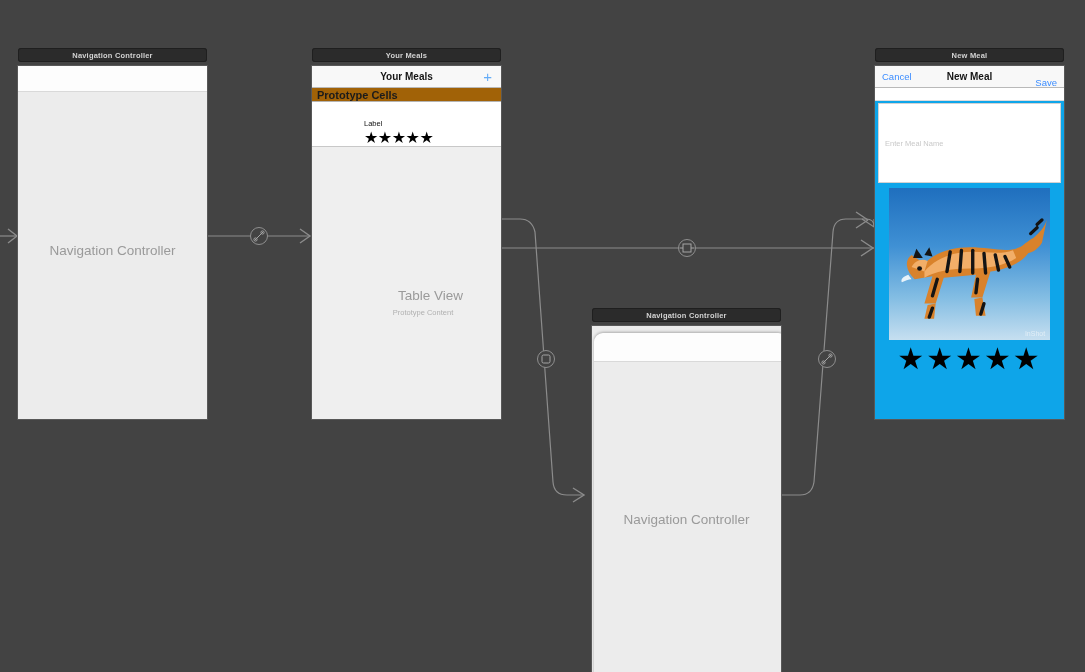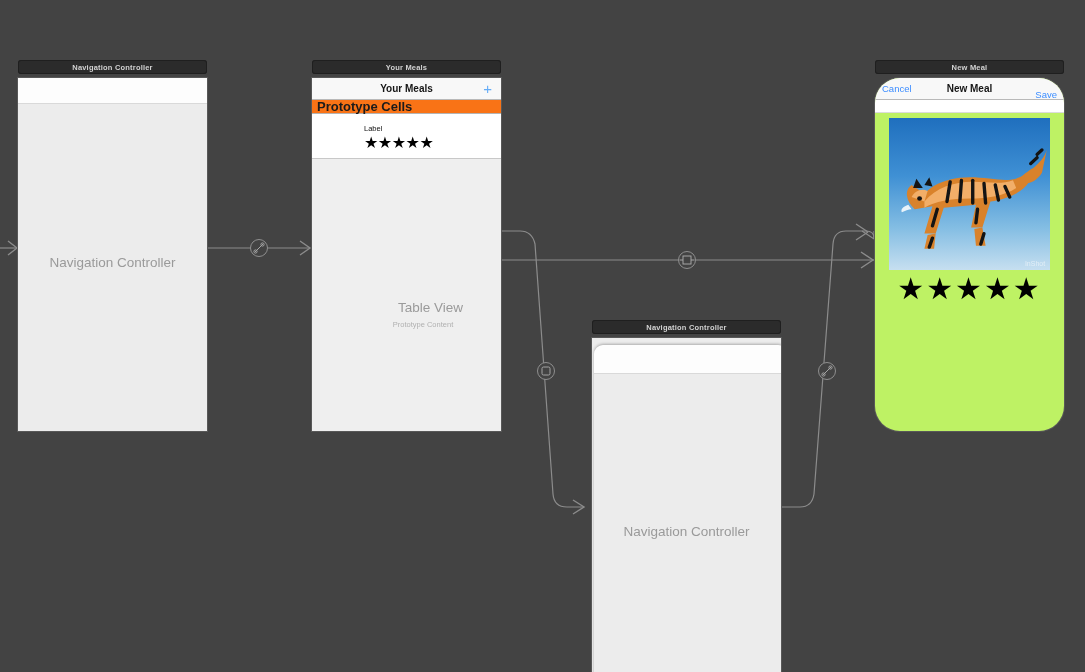--- a/index.html
+++ b/index.html
@@ -5,21 +5,21 @@
 <style>
   html,body{margin:0;padding:0;}
   body{
     width:1085px;height:672px;
     background:#434343;
     font-family:"Liberation Sans", sans-serif;
     overflow:hidden;
     position:relative;
     -webkit-font-smoothing:antialiased;
   }
-  #canvas{position:absolute;left:0;top:16px;width:1085px;height:596px;}
+  #canvas{position:absolute;left:0;top:4px;width:1085px;height:596px;}
 
   
   #wires{position:absolute;left:0;top:0;width:1085px;height:672px;pointer-events:none;}
 
   
   .scene{position:absolute;}
   .scene-title{
     height:14px;
     background:#2b2b2b;
     border-radius:3px;
@@ -89,47 +89,47 @@
     box-shadow:0 -1px 3px rgba(0,0,0,.28);
     overflow:hidden;
   }
   #scene-nav2 .modal-card .blank-bar{height:28px;border-top-left-radius:9px;border-top-right-radius:9px;}
   #scene-nav2 .centered-label{top:186px;}
 
   
   #scene-table{left:312px;top:44px;width:189px;}
   #scene-table .scene-body{height:353px;background:#efefef;}
   .section-hdr{
-    background:#f97316;
+    background:#a16207;
     border-bottom:1px solid #b4b4b4;
     height:13px;
     display:flex;align-items:center;
     padding-left:5px;
-    font-size:13px;font-weight:bold;color:#1b1b1b;
+    font-size:11px;font-weight:bold;color:#1b1b1b;
   }
   .proto-cell{
     background:#ffffff;
     height:44px;
-    display:flex;align-items:center;
+    display:flex;align-items:flex-end;
     border-bottom:1px solid #c8c8c8;
   }
   .cell-thumb{
     width:48px;
     background:linear-gradient(#2f7fc4 0%,#5ba6dc 45%,#9fcbe8 100%);
     position:relative;overflow:hidden;flex:none;
   }
   .cell-text{flex:1;padding:2px 0 0 4px;display:flex;flex-direction:column;}
   .cell-label{font-size:7.5px;color:#111;line-height:10px;}
   .cell-stars{font-size:16px;line-height:17px;color:#000;letter-spacing:-0.5px;}
   #scene-table .centered-label{top:222px;padding-left:48px;}
   #scene-table .sub-label{top:242px;}
 
   
   #scene-meal{left:875px;top:44px;width:189px;}
-  #scene-meal .scene-body{height:353px;background:#bef264;border-radius:25px;}
+  #scene-meal .scene-body{height:353px;background:#0ea5e9;}
   .meal-gap{height:12px;background:#fff;border-bottom:1px solid #dcdcdc;}
   .meal-field{
     height:78px;background:#fff;
     border:1px solid #d2d2d2;
     margin:2px 3px 0 3px;
     position:relative;
   }
   .meal-field .ph{
     position:absolute;left:6px;top:50%;transform:translateY(-50%);
     color:#c9c9c9;font-size:7.5px;
@@ -287,20 +287,23 @@
     <div class="scene-body">
 
       <div class="navbar">
         <span class="nav-btn left">Cancel</span>
         <span class="nav-title">New Meal</span>
         <span class="nav-btn right">Save</span>
       </div>
 
       <div class="meal-gap"></div>
 
+      <div class="meal-field">
+        <span class="ph">Enter Meal Name</span>
+      </div>
 
       <div class="meal-photo">
         <svg class="tiger" viewBox="0 0 100 100" preserveAspectRatio="none">
           <g fill="#d9822b">
             <path d="M16,60 C20,47 33,39 50,39 C65,39 76,44 84,37 L89,33 L87,42 C83,49 74,53 63,55 L58,72 L51,72 L54,57 L34,59 L29,76 L22,76 L27,58 Z"></path>
             <path d="M16,60 C11,55 9,48 14,44 L21,49 Z"></path>
             <path d="M84,37 C90,33 96,28 98,21 L95,36 C92,41 88,43 85,43 Z"></path>
             <path d="M58,72 L60,84 L54,84 L53,73 Z"></path>
             <path d="M29,76 L28,86 L22,86 L24,77 Z"></path>
           </g>

